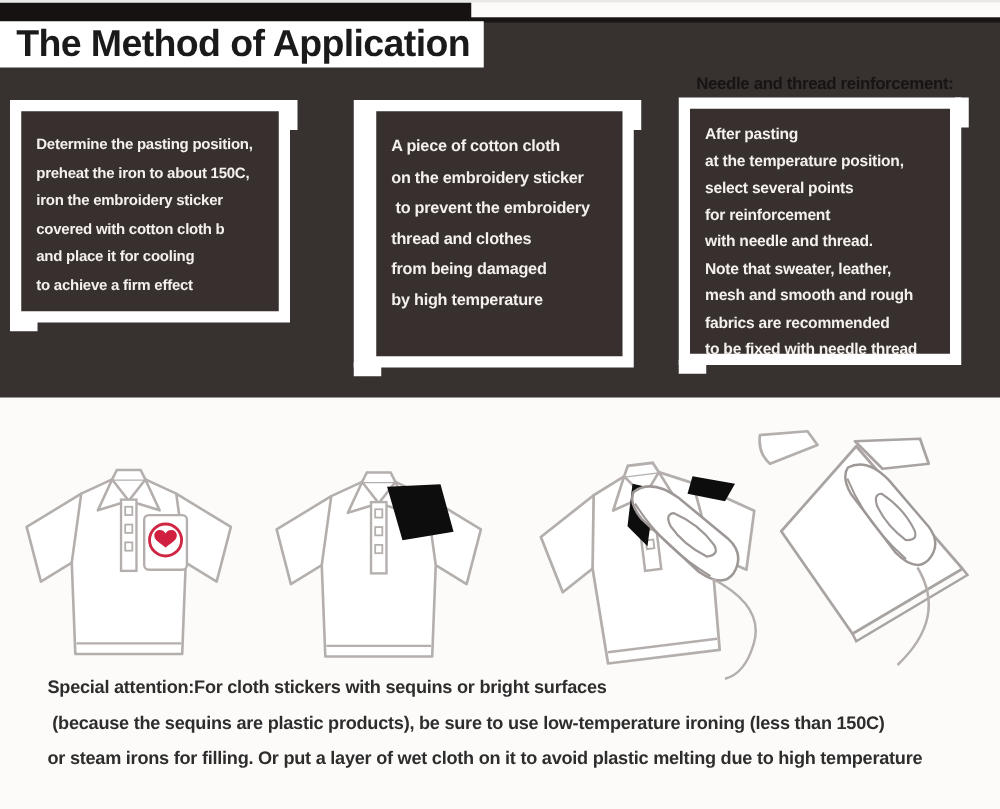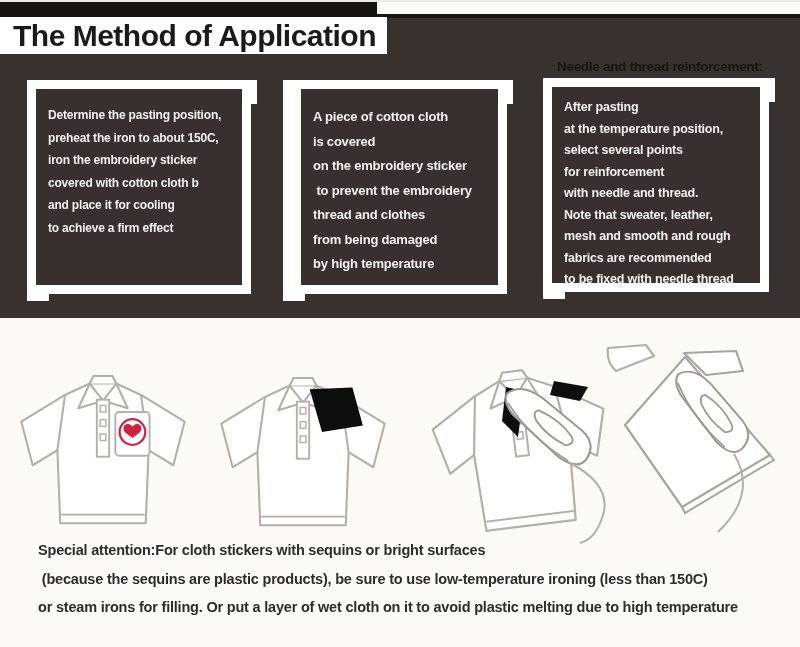--- a/index.html
+++ b/index.html
@@ -26,21 +26,21 @@
     letter-spacing:-0.5px; padding-left:13px; white-space:pre;
   }
 
   
   .step-box { position:absolute; background:#ffffff; padding:9px; box-sizing:border-box; }
   .step-box::before { content:""; position:absolute; right:-6px; top:0; width:11px; height:24px; background:#ffffff; }
   .step-box::after  { content:""; position:absolute; left:0; bottom:-7px; width:22px; height:11px; background:#ffffff; }
   .step-inner { width:100%; height:100%; background:#38302f; box-sizing:border-box; padding:12px; }
   .step-line { color:#f3f0ed; font-weight:bold; white-space:pre; }
 
-  #box1 { left:27px; top:78px; width:224px; height:214px; }
+  #box1 { left:8px; top:78px; width:224px; height:178px; }
   #box1 .step-inner { padding-top:15px; }
   #box1 .step-line { font-size:12px; line-height:22.5px; letter-spacing:-0.2px; }
 
   #box2 { left:283px; top:78px; width:224px; height:214px;padding-left:18px; }
   #box2 .step-inner { padding-top:16px; }
   #box2 .step-line { font-size:13px; line-height:24.5px; letter-spacing:-0.2px; }
 
   #box3 { left:543px; top:76px; width:226px; height:214px; }
   #box3 .step-inner { padding-top:10px; }
   #box3 .step-line { font-size:12.5px; line-height:21.5px; letter-spacing:-0.2px; }
@@ -82,21 +82,20 @@
       <div class="step-line">iron the embroidery sticker</div>
       <div class="step-line">covered with cotton cloth b</div>
       <div class="step-line">and place it for cooling</div>
       <div class="step-line">to achieve a firm effect</div>
     </div>
   </section>
 
   <section class="step-box" id="box2">
     <div class="step-inner">
       <div class="step-line">A piece of cotton cloth</div>
-      <div class="step-line">is covered</div>
       <div class="step-line">on the embroidery sticker</div>
       <div class="step-line"> to prevent the embroidery</div>
       <div class="step-line">thread and clothes</div>
       <div class="step-line">from being damaged</div>
       <div class="step-line">by high temperature</div>
     </div>
   </section>
 
   <div class="box3-heading">Needle and thread reinforcement:</div>
   <section class="step-box" id="box3">

